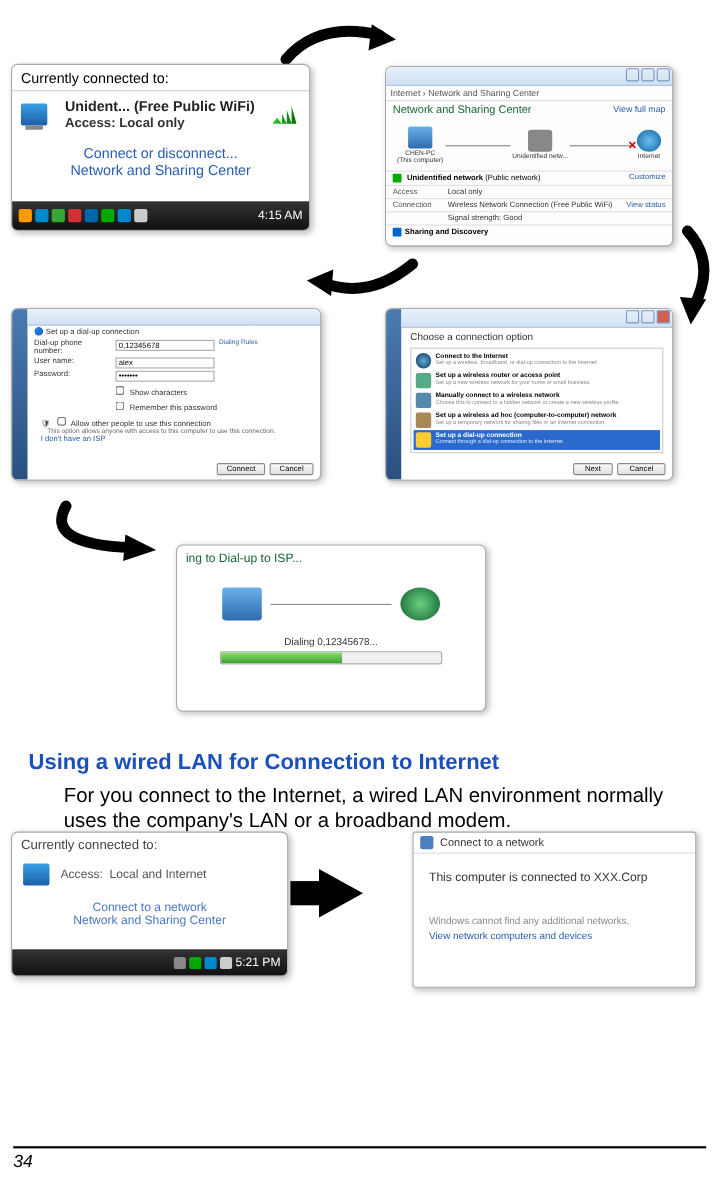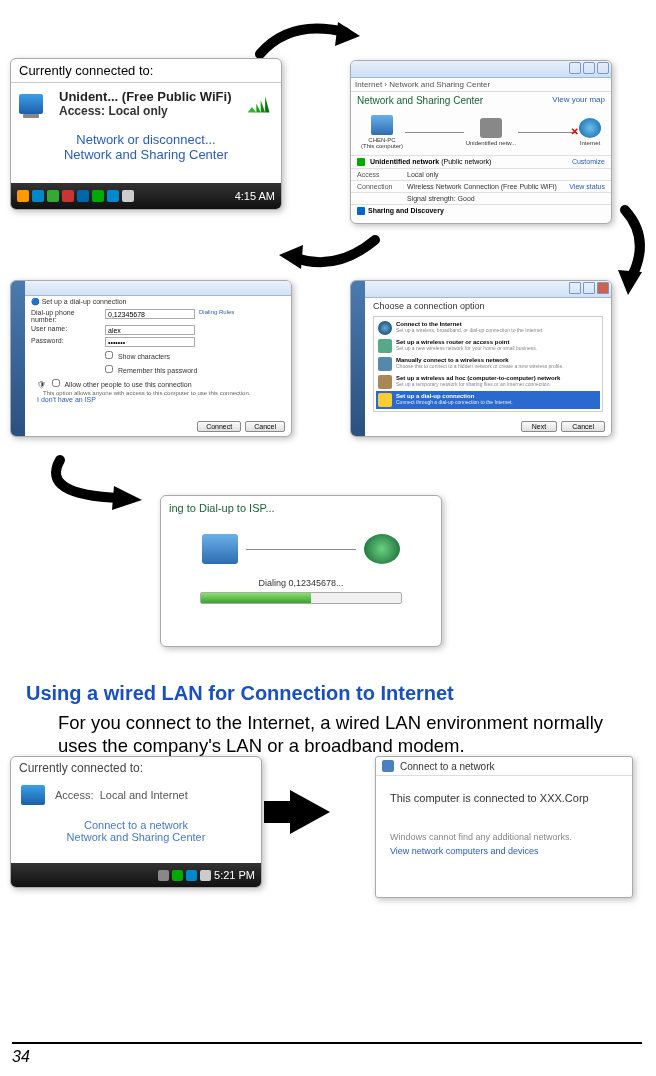--- a/index.html
+++ b/index.html
@@ -155,21 +155,21 @@
       <div class="icon-pc"></div>
       <div class="body">
         <div class="name">Unident... (Free Public WiFi)</div>
         <div class="access">
           <span>Access:</span> <span>Local only</span>
         </div>
       </div>
       <div class="wifi"></div>
     </div>
     <div class="links">
-      <div>Network or disconnect...</div>
+      <div>Connect or disconnect...</div>
       <div>Network and Sharing Center</div>
     </div>
     <div class="taskbar">
       <div class="tray">
         <span style="background:#f90"></span>
         <span style="background:#08c"></span>
         <span style="background:#3a3"></span>
         <span style="background:#c33"></span>
         <span style="background:#06a"></span>
         <span style="background:#0a0"></span>
@@ -182,21 +182,21 @@
 
   <div class="screenshot s2">
     <div class="titlebar">
         <span></span>
         <span></span>
         <span></span>
       </div>
     <div class="bc">Internet › Network and Sharing Center</div>
     <div class="header2">
       <span>Network and Sharing Center</span>
-      <span class="link-right">View your map</span>
+      <span class="link-right">View full map</span>
     </div>
     <div class="net-row">
       <div class="node pc">
           <div class="ic"></div>
           <div>CHEN-PC</div>
           <div>(This computer)</div>
         </div>
       <div class="line"></div>
       <div class="node unid">
           <div class="ic"></div>

